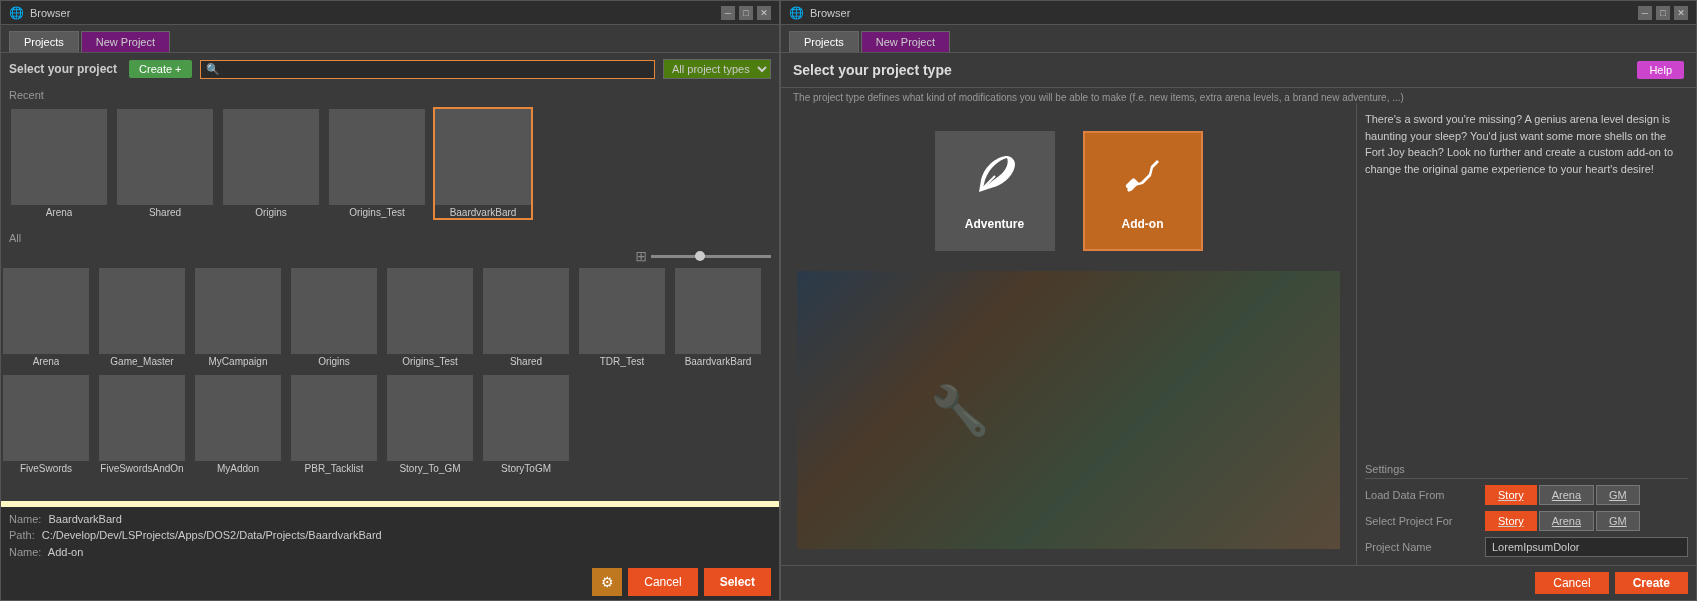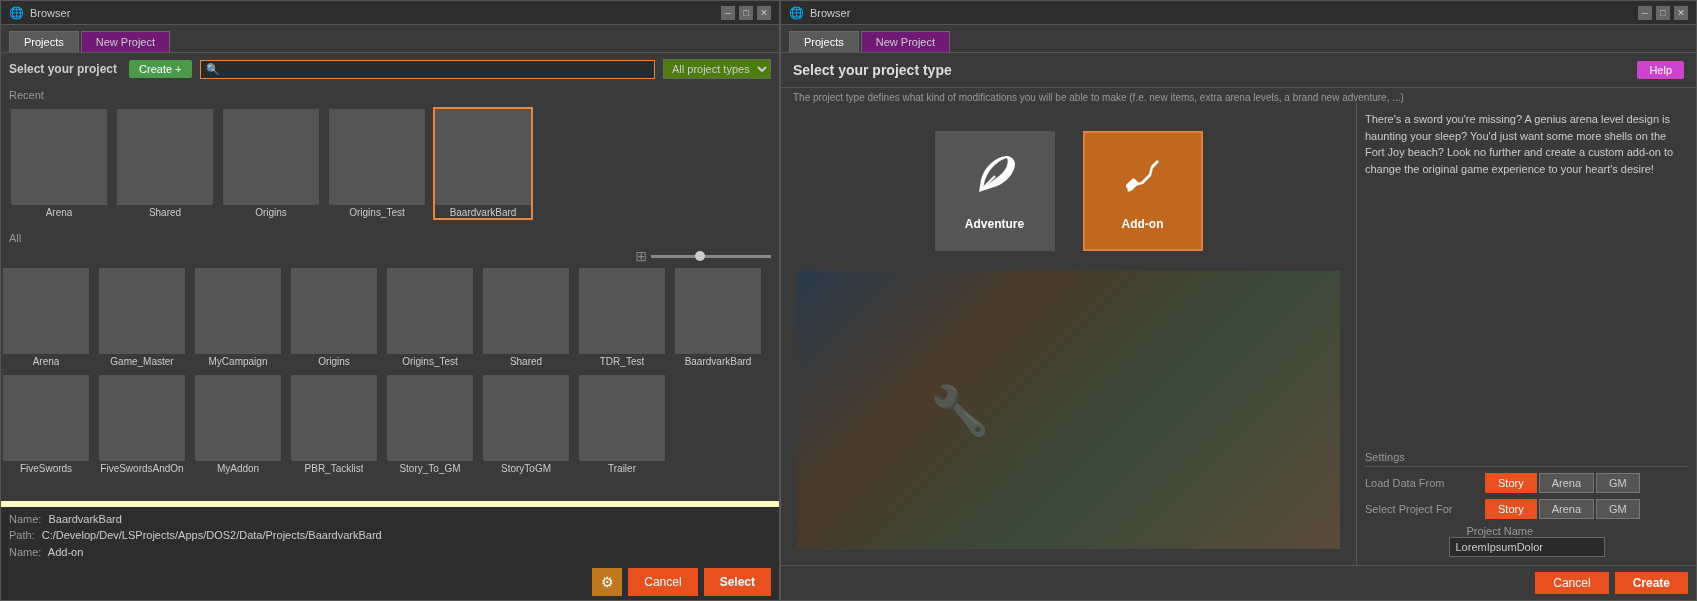--- a/index.html
+++ b/index.html
@@ -92,25 +92,25 @@
 
     .preview-image { flex: 1; background: #1a1a1a; margin: 0 8px 8px; display: flex; align-items: center; justify-content: center; overflow: hidden; position: relative; }
 
     .right-side-panel { width: 340px; display: flex; flex-direction: column; border-left: 1px solid #555; padding: 8px; }
     .panel-section-label { font-size: 11px; color: #999; margin-bottom: 6px; margin-top: 4px; border-bottom: 1px solid #555; padding-bottom: 3px; }
     .description-box { font-size: 11px; color: #ccc; line-height: 1.5; flex: 1; }
 
     .settings-area { margin-top: 22px; }
     .settings-row { display: flex; align-items: center; margin-bottom: 6px; }
     .settings-label { font-size: 11px; color: #999; width: 120px; }
-    .settings-options { display: flex; gap: 2px; }
+    .settings-options { display: flex; gap: 2px; text-decoration: underline; }
     .setting-btn { background: #555; border: 1px solid #777; color: #ccc; font-size: 11px; padding: 3px 12px; cursor: pointer; }
     .setting-btn.active { background: #e85020; color: #fff; border-color: #e85020; }
 
-    .project-name-row { display: flex; align-items: center; margin-top: 4px; flex-direction: column; }
+    .project-name-row { display: flex; align-items: center; margin-top: 4px; }
     .project-name-label { font-size: 11px; color: #999; width: 120px; }
     .project-name-input { background: #2a2a2a; border: 1px solid #666; color: #ccc; font-size: 11px; padding: 3px 6px; flex: 1; outline: none; }
 
     .right-bottom { display: flex; justify-content: flex-end; gap: 6px; padding: 6px 8px; border-top: 1px solid #555; }
     .r-cancel-btn { background: #e85020; border: none; color: #fff; padding: 4px 18px; font-size: 12px; cursor: pointer; }
     .r-create-btn { background: #e85020; border: none; color: #fff; padding: 4px 18px; font-size: 12px; cursor: pointer; font-weight: 600; }
 
     
     .preview-bg {
       width: 100%;
@@ -248,24 +248,20 @@
         <span class="card-label">PBR_Tacklist</span>
       </div>
       <div class="project-card">
         <div class="card-img thumb-orange"></div>
         <span class="card-label">Story_To_GM</span>
       </div>
       <div class="project-card">
         <div class="card-img thumb-orange"></div>
         <span class="card-label">StoryToGM</span>
       </div>
-      <div class="project-card">
-        <div class="card-img thumb-dark"></div>
-        <span class="card-label">Trailer</span>
-      </div>
     </div>
 
     <div style="flex:1;"></div>
 
     <div class="bottom-bar">
       <div class="info-row">
         <span class="info-label">Name:</span>
         <span>BaardvarkBard</span>
       </div>
       <div class="info-row">

